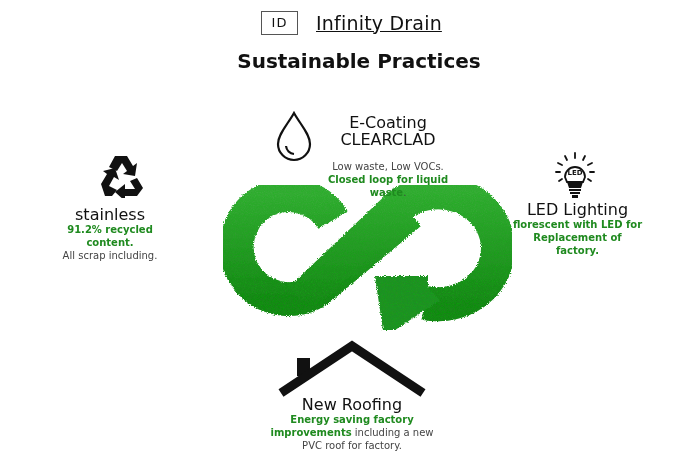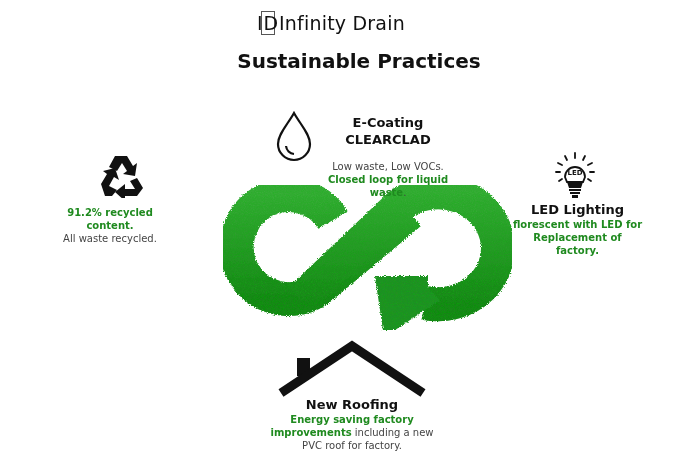--- a/index.html
+++ b/index.html
@@ -1,23 +1,23 @@
 <!DOCTYPE html>
 <html><head>
   <meta charset="utf-8">
   <style>
     html, body { margin: 0; padding: 0; background: #ffffff; }
     body { width: 700px; height: 458px; position: relative; overflow: hidden; font-family: "Liberation Sans", "DejaVu Sans", sans-serif; color: #111; }
     .abs { position: absolute; }
     .logo { left: 261px; top: 9px; height: 27px; display: flex; align-items: center; }
-    .logo-box { width: 14px; height: 24px; border: 1.5px solid #555; display: flex; align-items: center; justify-content: center; font-family: "DejaVu Sans", sans-serif; font-size: 19px; letter-spacing: 1px; color: #111; box-sizing: border-box; }
-    .logo-text { margin-left: 4px; font-family: "DejaVu Sans", sans-serif; font-size: 19px; color: #111; letter-spacing: 0.2px; }
+    .logo-box { width: 37px; height: 24px; border: 1.5px solid #555; display: flex; align-items: center; justify-content: center; font-family: "DejaVu Sans", sans-serif; font-size: 13px; letter-spacing: 1px; color: #111; box-sizing: border-box; }
+    .logo-text { margin-left: 18px; font-family: "DejaVu Sans", sans-serif; font-size: 19px; color: #111; letter-spacing: 0.2px; text-decoration: underline; }
     .title { left: 0; width: 700px; top: 49px; text-align: center; font-family: "DejaVu Sans", sans-serif; font-weight: bold; font-size: 20px; color: #111; padding-left: 9px; }
     .blk { text-align: center; font-family: "DejaVu Sans", sans-serif; }
-    .h { font-weight: bold; font-size: 13px; color: #111; line-height: 17px; }
+    .h { font-weight: normal; font-size: 16px; color: #111; line-height: 17px; }
     .g { color: #1f8a1f; font-weight: bold; font-size: 10px; line-height: 13px; }
     .n { color: #444; font-size: 10px; line-height: 13px; }
     svg { display: block; }
   </style>
 </head>
 <body>
 
 <div class="abs logo">
   <div class="logo-box">ID</div>
   <div class="logo-text">Infinity Drain</div>
@@ -66,22 +66,23 @@
 <div class="abs" style="left:97px;top:152px;">
   <svg width="48" height="46" viewBox="0 0 48 46">
     <g fill="#111">
       <path d="M18 4 L30 4 L36 14 L40 11 L38 24 L26 22 L30 19 L25 11 L20 19 L12 15 Z"></path>
       <path d="M40 26 L46 36 L40 44 L28 44 L28 49 L18 40 L28 32 L28 37 L38 37 L33 29 Z"></path>
       <path d="M4 32 L10 22 L6 19 L18 16 L22 28 L17 25 L12 34 L20 38 L15 44 L8 44 Z"></path>
     </g>
   </svg>
 </div>
 <div class="abs blk" style="left:50px;top:206px;width:120px;">
+  <div class="h">stainless</div>
   <div class="g">91.2% recycled content.</div>
-  <div class="n">All waste recycled.</div>
+  <div class="n">All scrap including.</div>
 </div>
 
 <div class="abs" style="left:553px;top:151px;">
   <svg width="44" height="50" viewBox="0 0 44 50">
     <g stroke="#111" stroke-width="1.8" stroke-linecap="round">
       <line x1="22" y1="2" x2="22" y2="7"></line>
       <line x1="12" y1="5" x2="14" y2="9"></line>
       <line x1="32" y1="5" x2="30" y2="9"></line>
       <line x1="5" y1="12" x2="9" y2="14"></line>
       <line x1="39" y1="12" x2="35" y2="14"></line>

